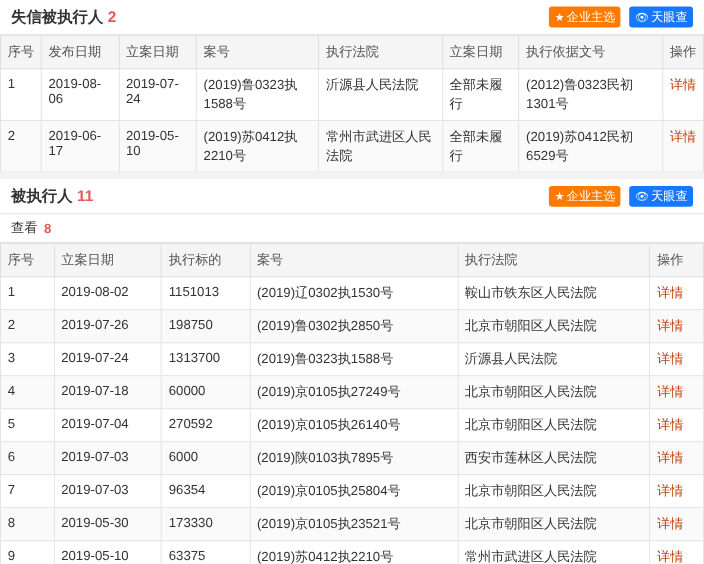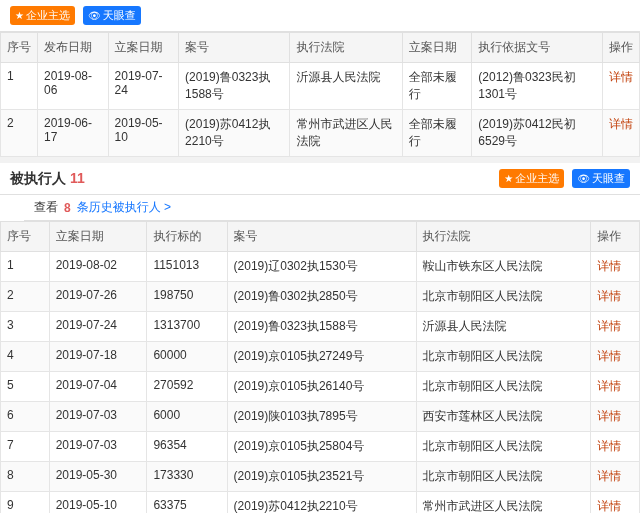--- a/index.html
+++ b/index.html
@@ -88,21 +88,20 @@
       text-decoration: none;
     }
     .sub-header {
       display: flex;
       align-items: center;
       padding: 4px 10px;
       background: #fff;
       border-bottom: 1px solid #e0e0e0;
       font-size: 12px;
       gap: 6px;
-      margin-left: 24px;
     }
     .sub-header .count-badge {
       color: #e05a5a;
       font-weight: bold;
     }
     .history-link {
       color: #1677ff;
       cursor: pointer;
       font-size: 12px;
     }
@@ -112,20 +111,23 @@
     }
     .table-wrapper {
       overflow-x: auto;
     }
   </style>
 </head>
 <body>
 
 <div class="section">
   <div class="section-header">
+    <div class="section-title">
+      <span>失信被执行人</span><span class="count">2</span>
+    </div>
     <div class="header-right">
       <span class="badge-qiye">
         <span style="font-size:10px;">★</span>
         <span>企业主选</span>
       </span>
       <span class="badge-tianyan">
         <span style="font-size:10px;">👁</span>
         <span>天眼查</span>
       </span>
     </div>
@@ -184,21 +186,20 @@
       </span>
       <span class="badge-tianyan">
         <span style="font-size:10px;">👁</span>
         <span>天眼查</span>
       </span>
     </div>
   </div>
   <div class="sub-header">
     <span>查看</span>
     <span class="count-badge">8</span>
-    <span class="history-link">条历史被执行人 &gt;</span>
   </div>
   <div class="table-wrapper">
     <table>
       <thead>
         <tr>
           <th>序号</th>
           <th>立案日期</th>
           <th>执行标的</th>
           <th>案号</th>
           <th>执行法院</th>

